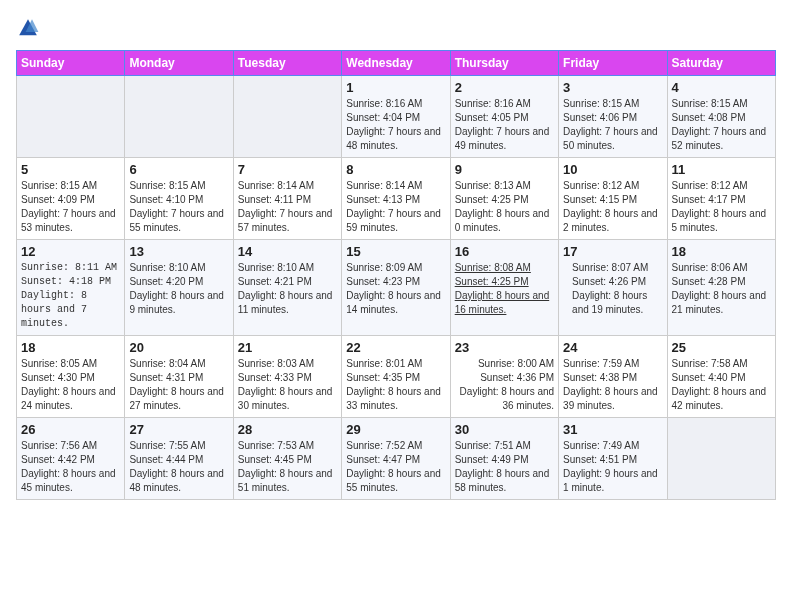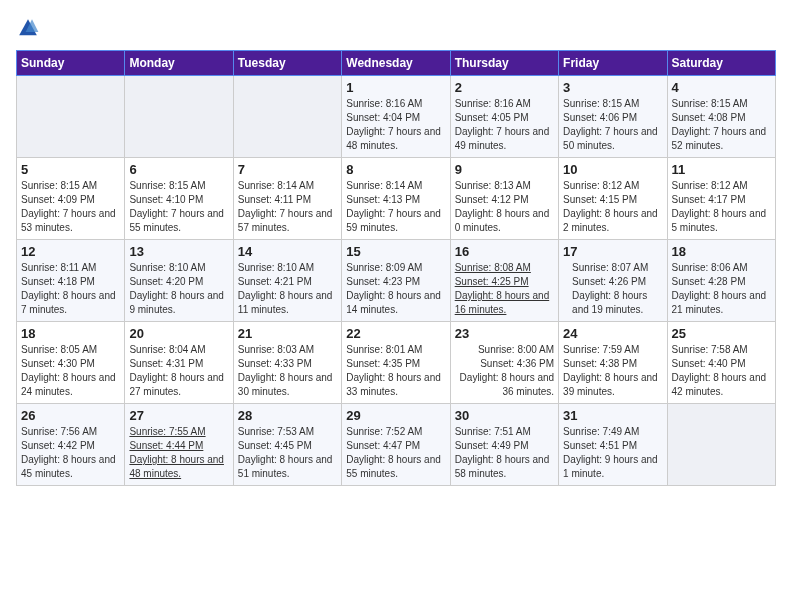--- a/index.html
+++ b/index.html
@@ -48,21 +48,21 @@
     .calendar-subtitle {
       font-size: 14px;
       color: #555;
     }
     table {
       width: 100%;
       border-collapse: collapse;
       table-layout: fixed;
     }
     thead tr {
-      background: #4c1d95;
+      background: #d946ef;
     }
     thead th {
       color: #fff;
       font-size: 12px;
       padding: 5px 4px;
       text-align: left;
       border: 1px solid #5588ee;
       font-weight: bold;
     }
     tbody tr {
@@ -178,40 +178,40 @@
         </td>
         <td>
           <span class="day-num">8</span>
           <div class="day-info" style="white-space: pre-line;">Sunrise: 8:14 AM
 Sunset: 4:13 PM
 Daylight: 7 hours and 59 minutes.</div>
         </td>
         <td>
           <span class="day-num">9</span>
           <div class="day-info" style="white-space: pre-line;">Sunrise: 8:13 AM
-Sunset: 4:12 PM
+Sunset: 4:25 PM
 Daylight: 8 hours and 0 minutes.</div>
         </td>
         <td>
           <span class="day-num">10</span>
           <div class="day-info" style="white-space: pre-line;">Sunrise: 8:12 AM
 Sunset: 4:15 PM
 Daylight: 8 hours and 2 minutes.</div>
         </td>
         <td>
           <span class="day-num">11</span>
           <div class="day-info" style="white-space: pre-line;">Sunrise: 8:12 AM
 Sunset: 4:17 PM
 Daylight: 8 hours and 5 minutes.</div>
         </td>
       </tr>
       <tr>
         <td>
           <span class="day-num">12</span>
-          <div class="day-info" style="white-space: pre-line;">Sunrise: 8:11 AM
+          <div class="day-info" style="white-space: pre-line; font-family: Liberation Mono, monospace;">Sunrise: 8:11 AM
 Sunset: 4:18 PM
 Daylight: 8 hours and 7 minutes.</div>
         </td>
         <td>
           <span class="day-num">13</span>
           <div class="day-info" style="white-space: pre-line;">Sunrise: 8:10 AM
 Sunset: 4:20 PM
 Daylight: 8 hours and 9 minutes.</div>
         </td>
         <td>
@@ -291,21 +291,21 @@
       </tr>
       <tr>
         <td>
           <span class="day-num">26</span>
           <div class="day-info" style="white-space: pre-line;">Sunrise: 7:56 AM
 Sunset: 4:42 PM
 Daylight: 8 hours and 45 minutes.</div>
         </td>
         <td>
           <span class="day-num">27</span>
-          <div class="day-info" style="white-space: pre-line; text-decoration: underline;">Sunrise: 7:55 AM
+          <div class="day-info" style="white-space: pre-line;">Sunrise: 7:55 AM
 Sunset: 4:44 PM
 Daylight: 8 hours and 48 minutes.</div>
         </td>
         <td>
           <span class="day-num">28</span>
           <div class="day-info" style="white-space: pre-line;">Sunrise: 7:53 AM
 Sunset: 4:45 PM
 Daylight: 8 hours and 51 minutes.</div>
         </td>
         <td>

